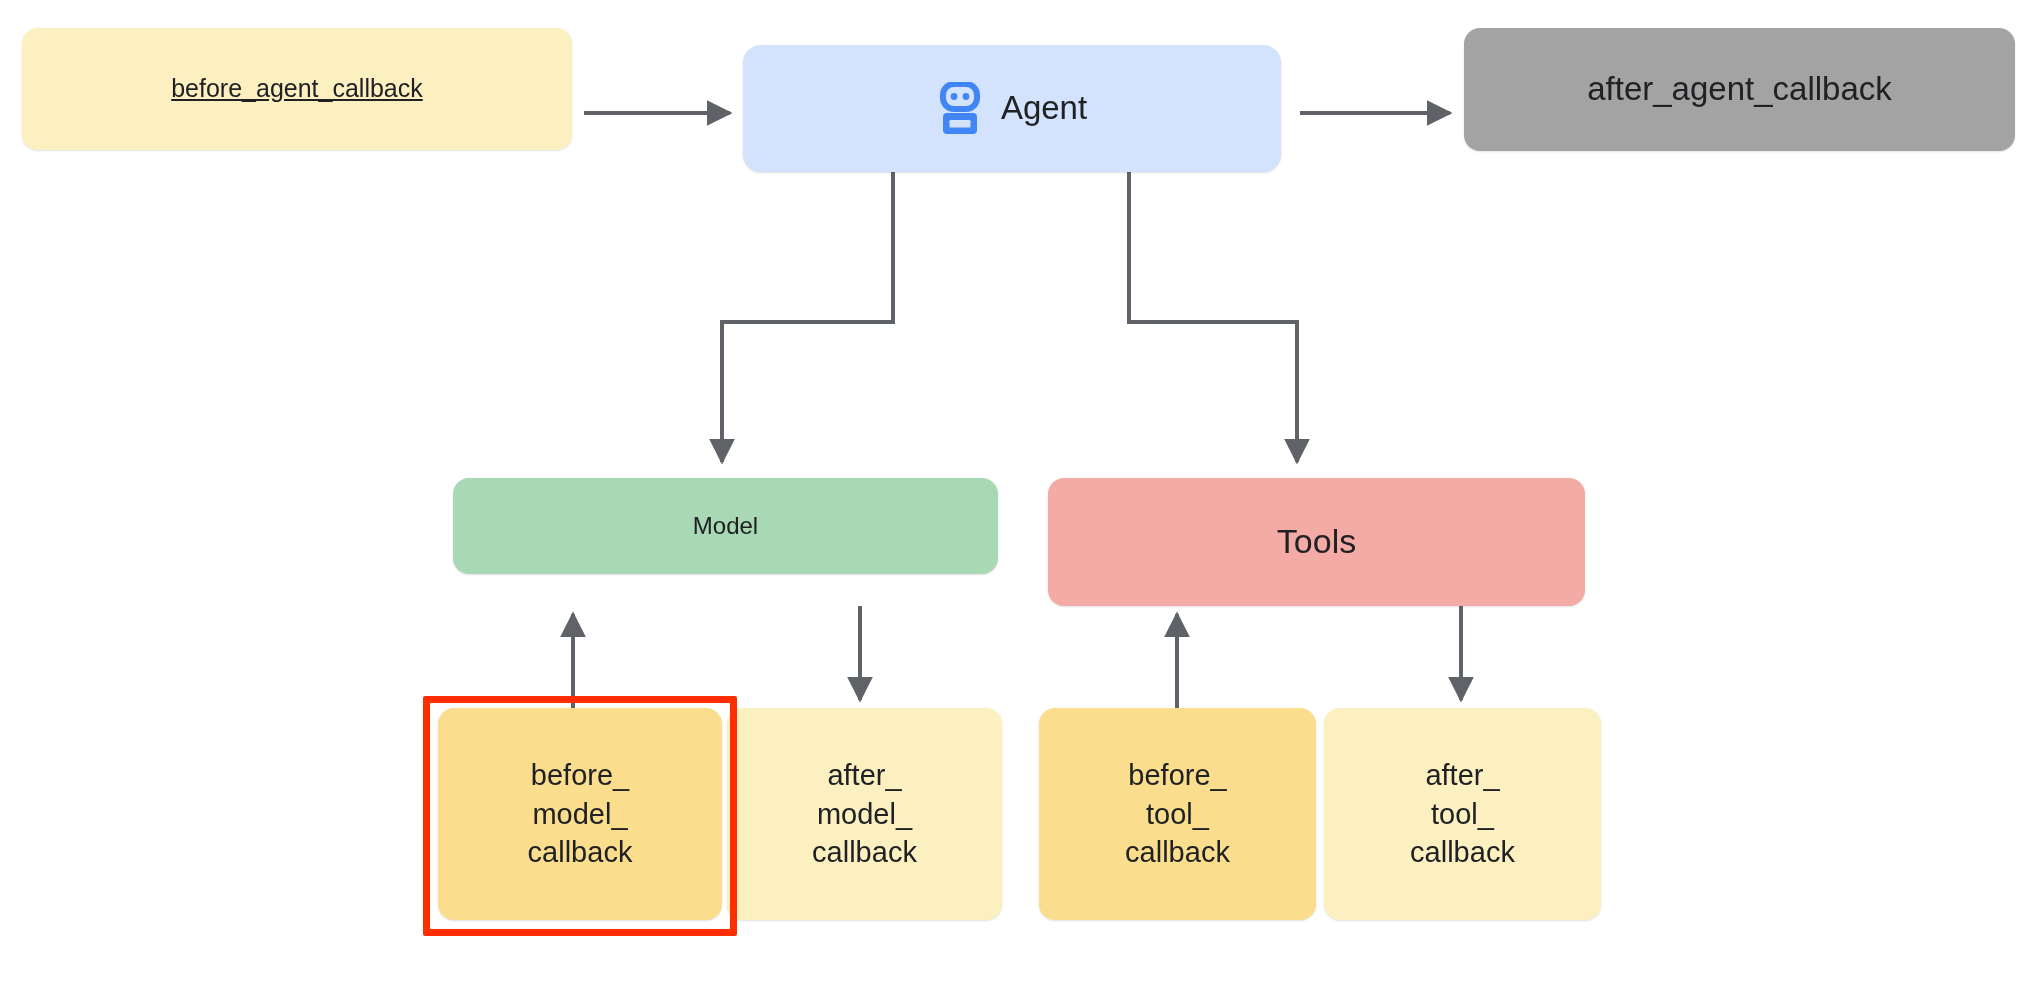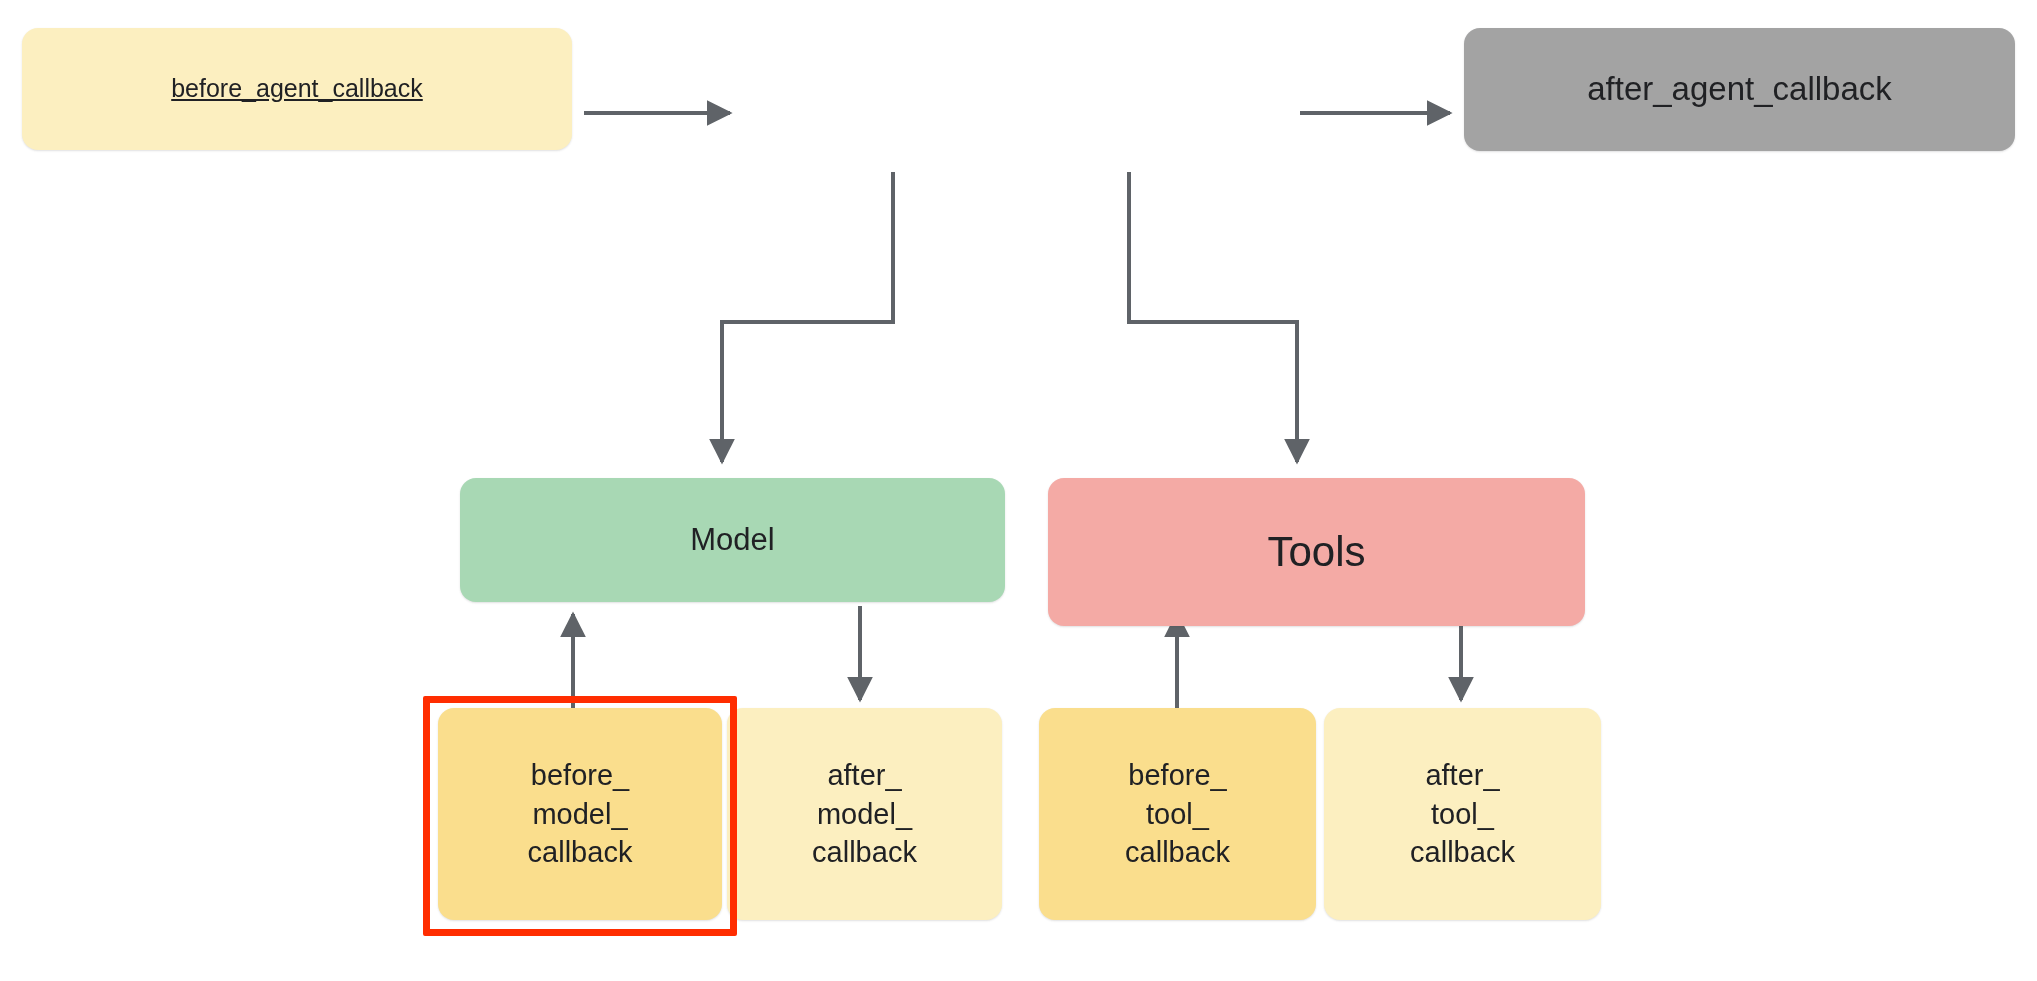--- a/index.html
+++ b/index.html
@@ -54,27 +54,26 @@
     font-size: 33px;
     border-radius: 18px;
     justify-content: center;
     gap: 18px;
   }
   #node-after-agent {
     left: 1464px; top: 28px; width: 551px; height: 123px;
     font-size: 33px;
   }
   #node-model {
-    left: 453px; top: 478px; width: 545px; height: 124px;
-    font-size: 31px;
-    margin-left: 7px;
+    left: 453px; top: 478px; width: 545px; height: 96px;
+    font-size: 24px;
   }
   #node-tools {
-    left: 1048px; top: 478px; width: 537px; height: 148px;
-    font-size: 42px;
+    left: 1048px; top: 478px; width: 537px; height: 128px;
+    font-size: 34px;
   }
   #node-before-model {
     left: 438px; top: 708px; width: 284px; height: 212px;
     font-size: 29px;
   }
   #node-after-model {
     left: 727px; top: 708px; width: 275px; height: 212px;
     font-size: 29px;
   }
   #node-before-tool {
@@ -149,20 +148,32 @@
 
     <g>
       <line x1="1461" y1="606" x2="1461" y2="700" stroke="#5F6368" stroke-width="4" marker-end="url(#arrow)"></line>
     </g>
   </svg>
 
   <div class="node" id="node-before-agent" style="background:#FCEFC0;">
     <span class="node-label">before_agent_callback</span>
   </div>
 
+  <div class="node" id="node-agent" style="background:#D3E3FD;">
+    <span class="robot-icon">
+      <svg viewBox="0 0 46 54" width="46" height="54" xmlns="http://www.w3.org/2000/svg">
+        <rect x="6" y="2" width="34" height="25" rx="11" ry="11" fill="none" stroke="#4285F4" stroke-width="6"></rect>
+        <circle cx="17" cy="14.5" r="3.4" fill="#4285F4"></circle>
+        <circle cx="29" cy="14.5" r="3.4" fill="#4285F4"></circle>
+        <rect x="6" y="31" width="34" height="21" rx="4" ry="4" fill="#4285F4"></rect>
+        <rect x="12.5" y="38" width="21" height="7.5" rx="1.2" ry="1.2" fill="#D3E3FD"></rect>
+      </svg>
+    </span>
+    <span class="node-label">Agent</span>
+  </div>
 
   <div class="node" id="node-after-agent" style="background:#a3a3a3;">
     <span class="node-label">after_agent_callback</span>
   </div>
 
   <div class="node" id="node-model" style="background:#A8D8B4;">
     <span class="node-label">Model</span>
   </div>
 
   <div class="node" id="node-tools" style="background:#F4AAA5;">

